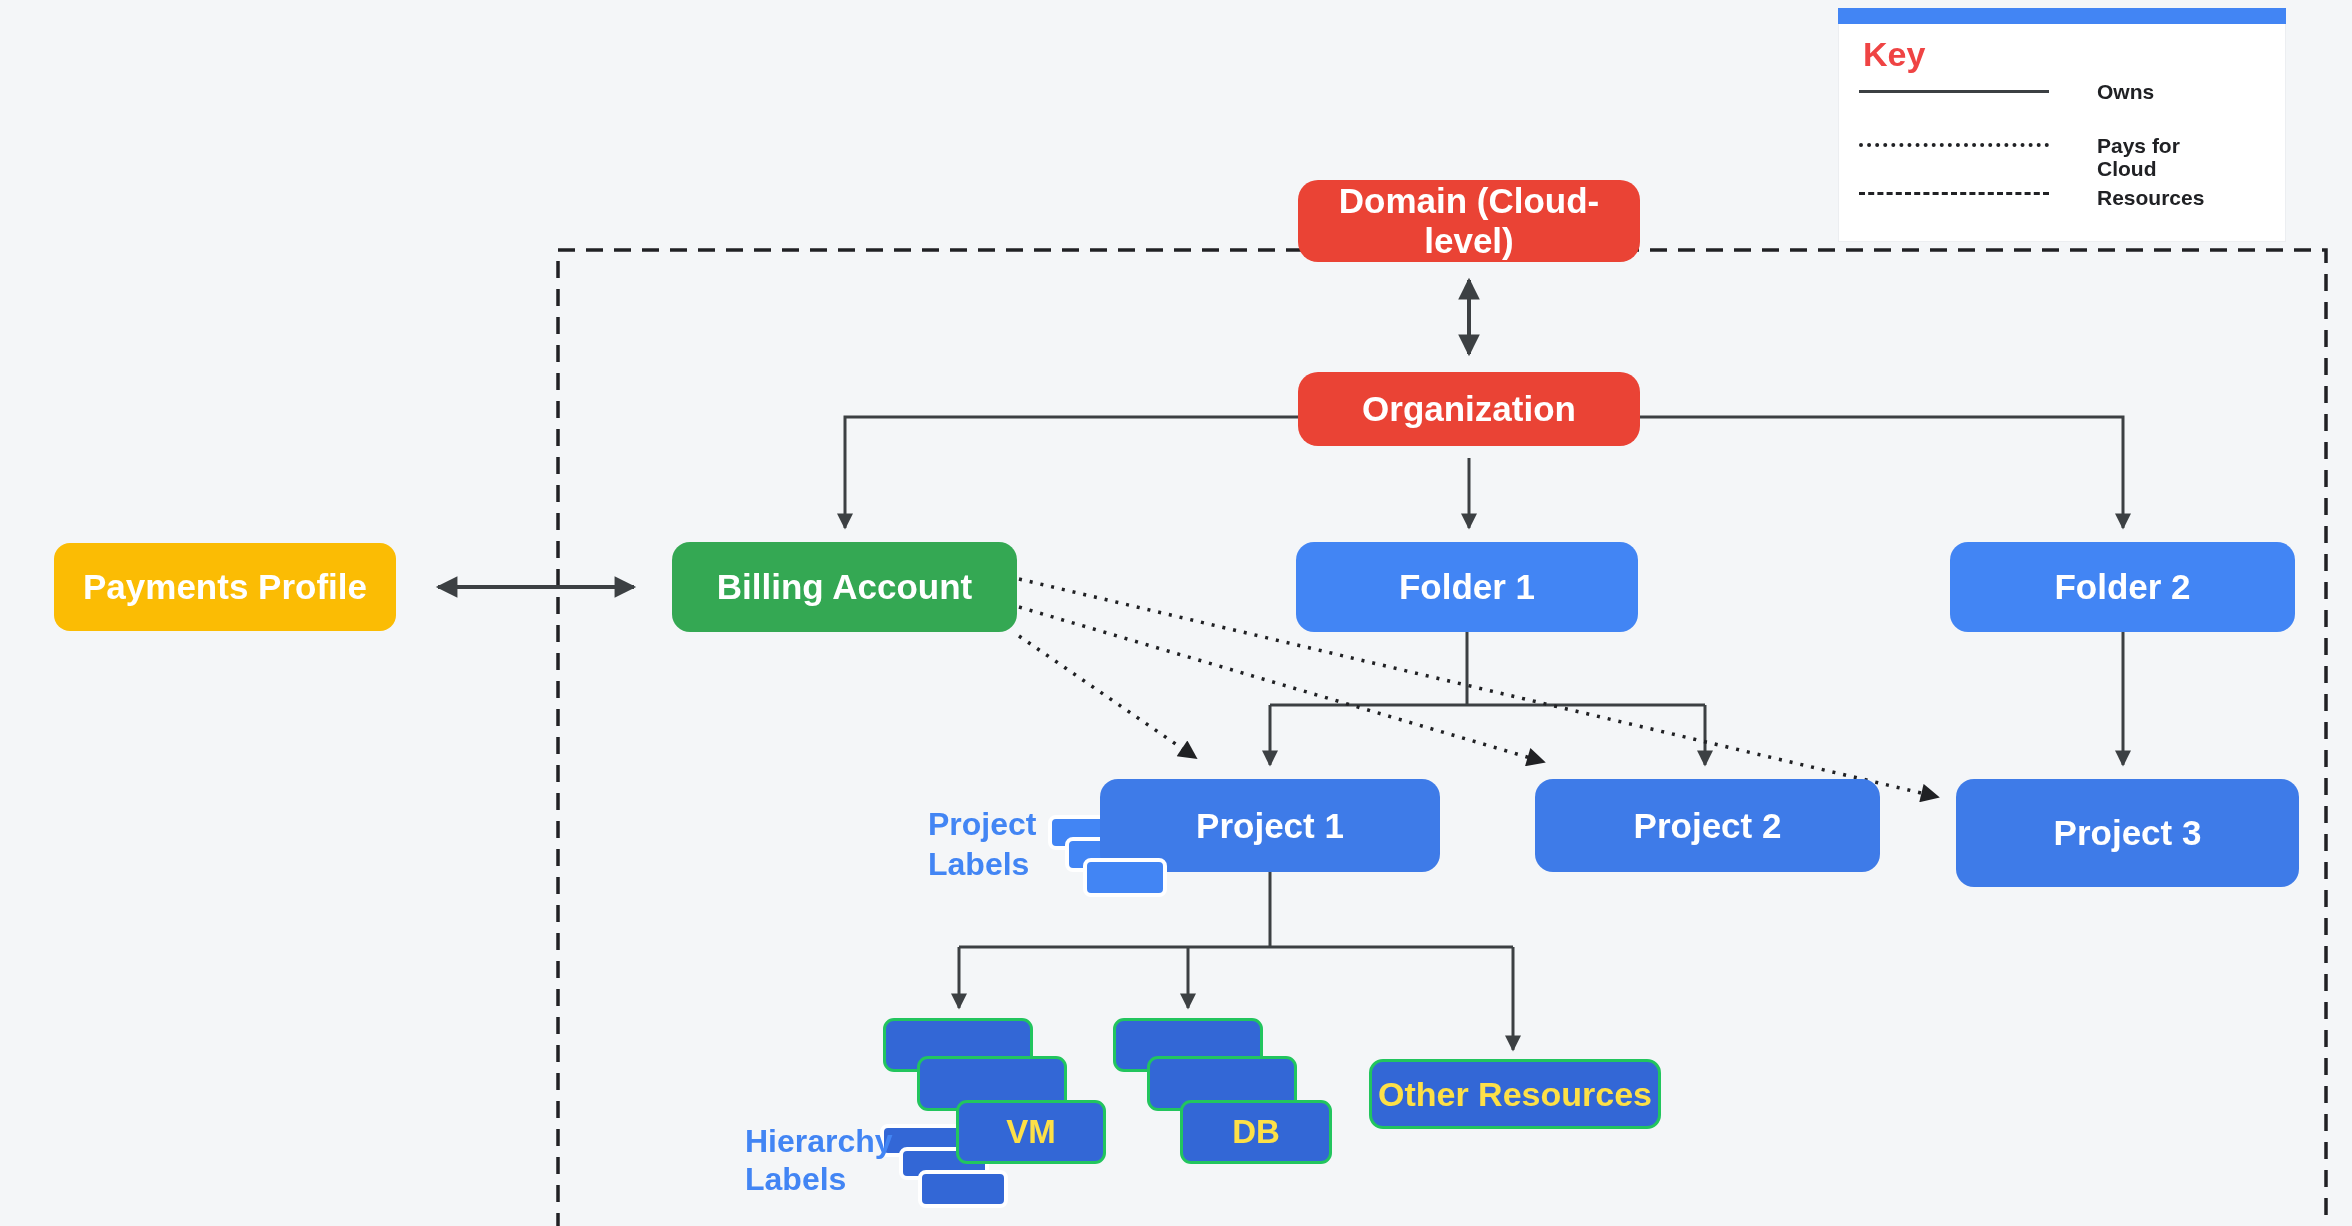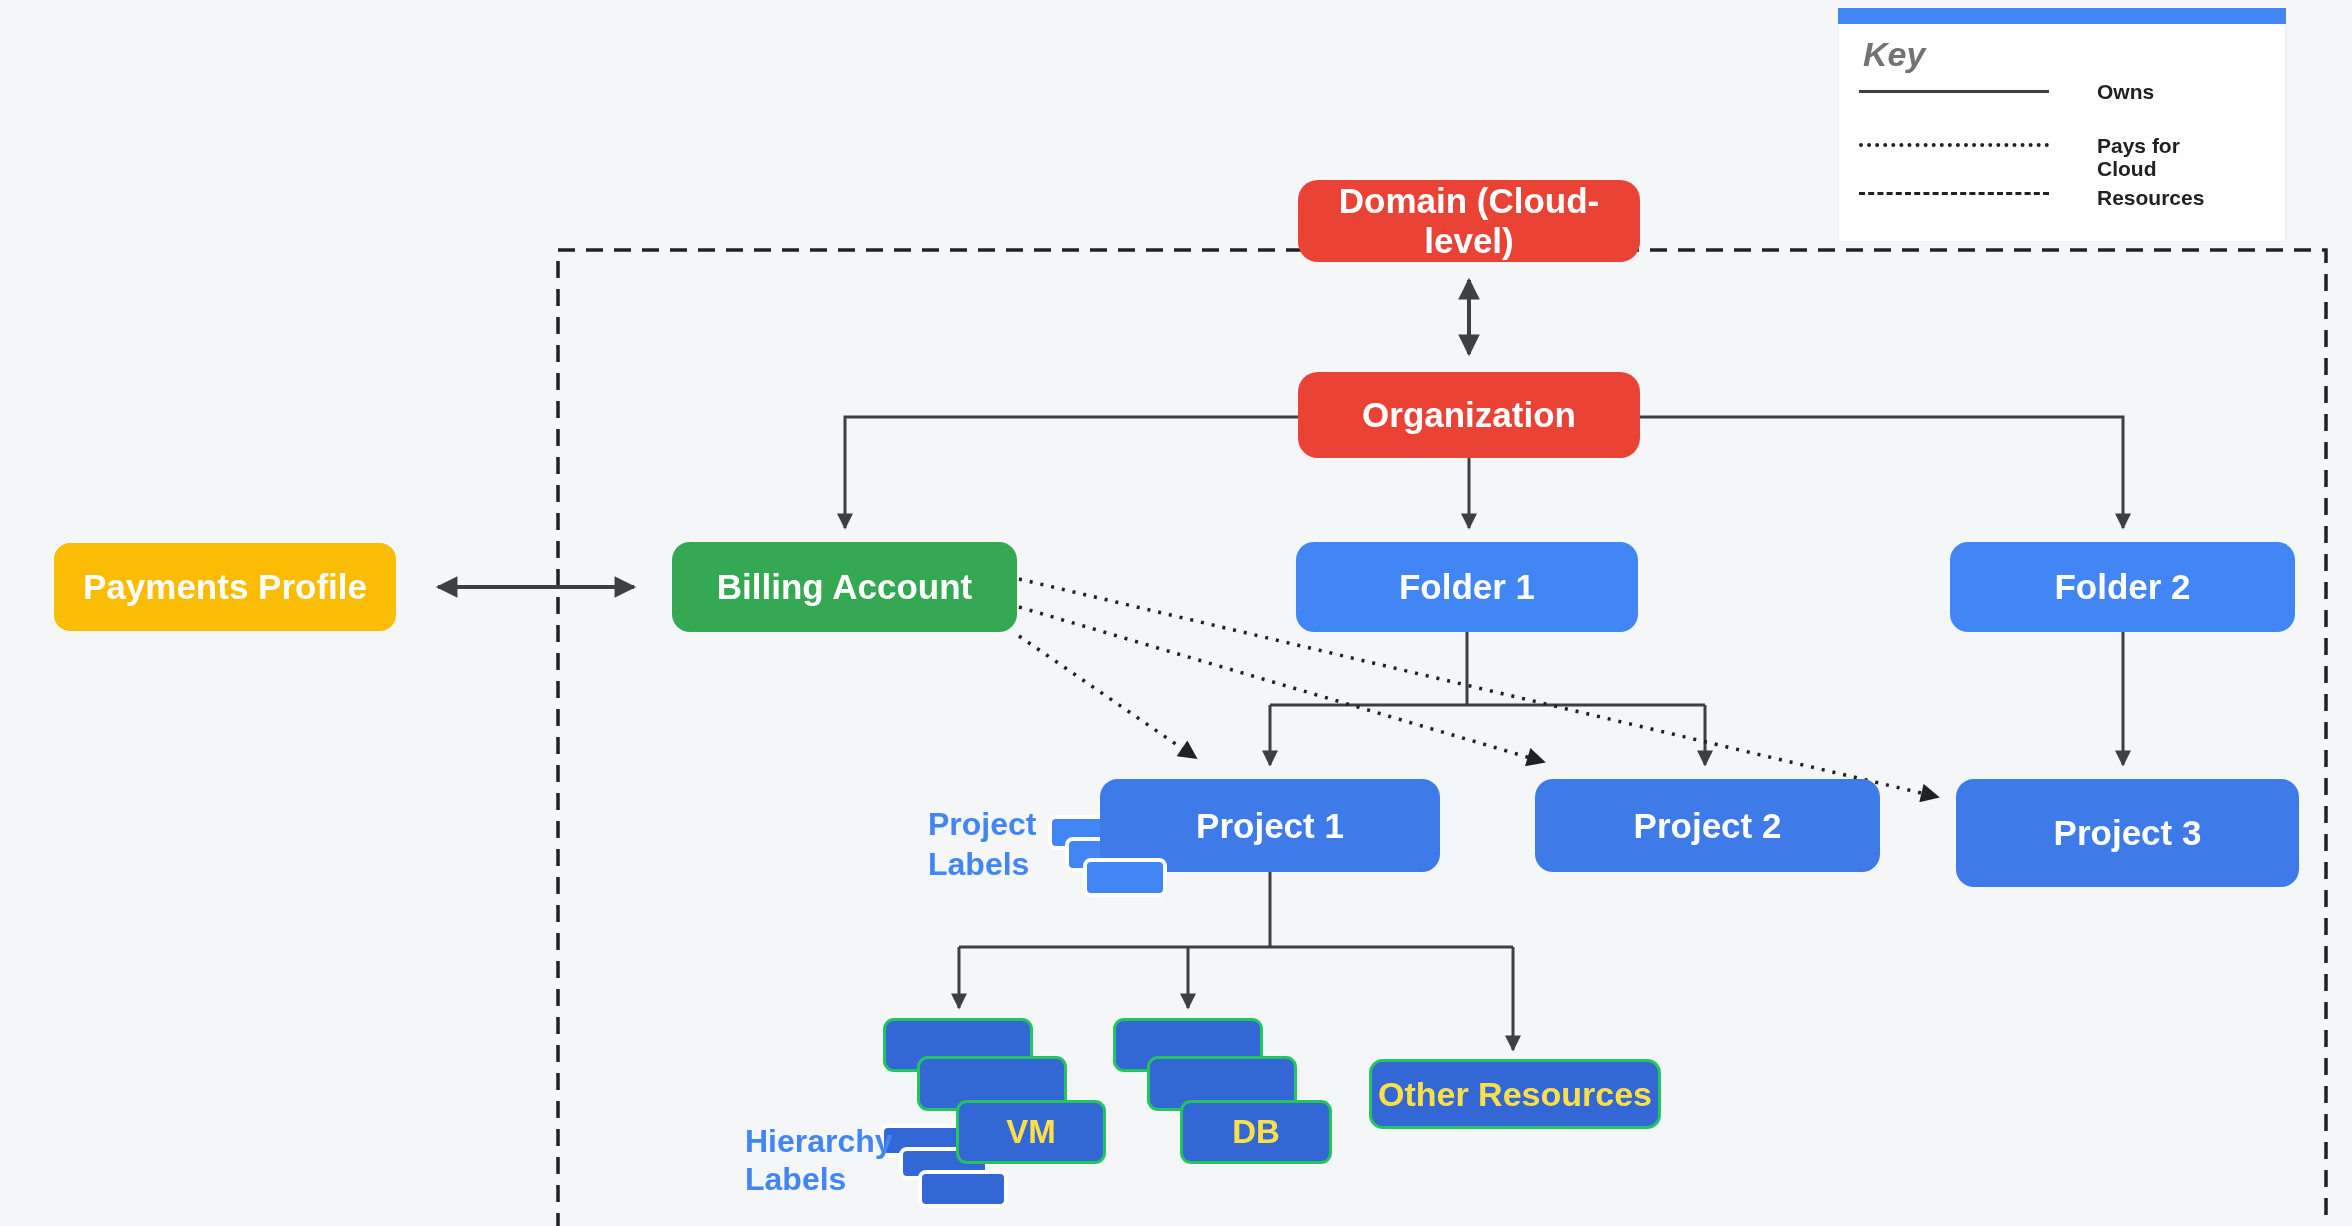--- a/index.html
+++ b/index.html
@@ -100,39 +100,39 @@
     <path class="wire" d="M1513,947 L1513,1050" marker-end="url(#ah)"></path>
 
     <path class="wire dotted" d="M1019,636 L1196,758" marker-end="url(#ahb)"></path>
     <path class="wire dotted" d="M1019,607 L1544,762" marker-end="url(#ahb)"></path>
     <path class="wire dotted" d="M1019,579 L1938,797" marker-end="url(#ahb)"></path>
   </svg>
 
 
   <div id="key-box">
     <div id="key-bar" style="background-color: rgb(66, 133, 244);"></div>
-    <div id="key-title" style="color: #737373; font-style: italic;">Key</div>
+    <div id="key-title" style="color: #ef4444;">Key</div>
 
     <div class="key-sample solid" style="top:81px;"></div>
     <div class="key-label" style="top:68px;">Owns</div>
 
     <div class="key-sample dotted" style="top:134px;"></div>
     <div class="key-label" style="top:122px;">Pays for</div>
 
     <div class="key-sample dashed" style="top:183px;"></div>
     <div class="key-label" style="top:145px;width:120px;">Cloud Resources</div>
   </div>
 
   <div class="node" style="left: 54px; top: 543px; width: 342px; height: 88px; border-radius: 16px; background-color: rgb(251, 188, 4);">Payments Profile</div>
 
   <div class="node" style="left: 672px; top: 542px; width: 345px; height: 90px; background-color: rgb(52, 168, 83);">Billing Account</div>
 
   <div class="node" style="left: 1298px; top: 180px; width: 342px; height: 82px; border-radius: 20px; background-color: rgb(234, 67, 53);">Domain (Cloud-level)</div>
 
-  <div class="node" style="left: 1298px; top: 372px; width: 342px; height: 86px; border-radius: 20px; background-color: rgb(234, 67, 53);">Organization</div>
+  <div class="node" style="left: 1298px; top: 372px; width: 342px; height: 74px; border-radius: 20px; background-color: rgb(234, 67, 53);">Organization</div>
 
   <div class="node" style="left: 1296px; top: 542px; width: 342px; height: 90px; background-color: rgb(66, 133, 244);">Folder 1</div>
 
   <div class="node" style="left: 1950px; top: 542px; width: 345px; height: 90px; background-color: rgb(66, 133, 244);">Folder 2</div>
 
   <div class="chip" style="left: 1048px; top: 815px; width: 82px; height: 35px; background-color: rgb(66, 133, 244);"></div>
   <div class="chip" style="left: 1065px; top: 837px; width: 82px; height: 35px; background-color: rgb(66, 133, 244);"></div>
 
   <div class="node" style="left: 1100px; top: 779px; width: 340px; height: 93px; background-color: rgb(62, 123, 232);">Project 1</div>
 

